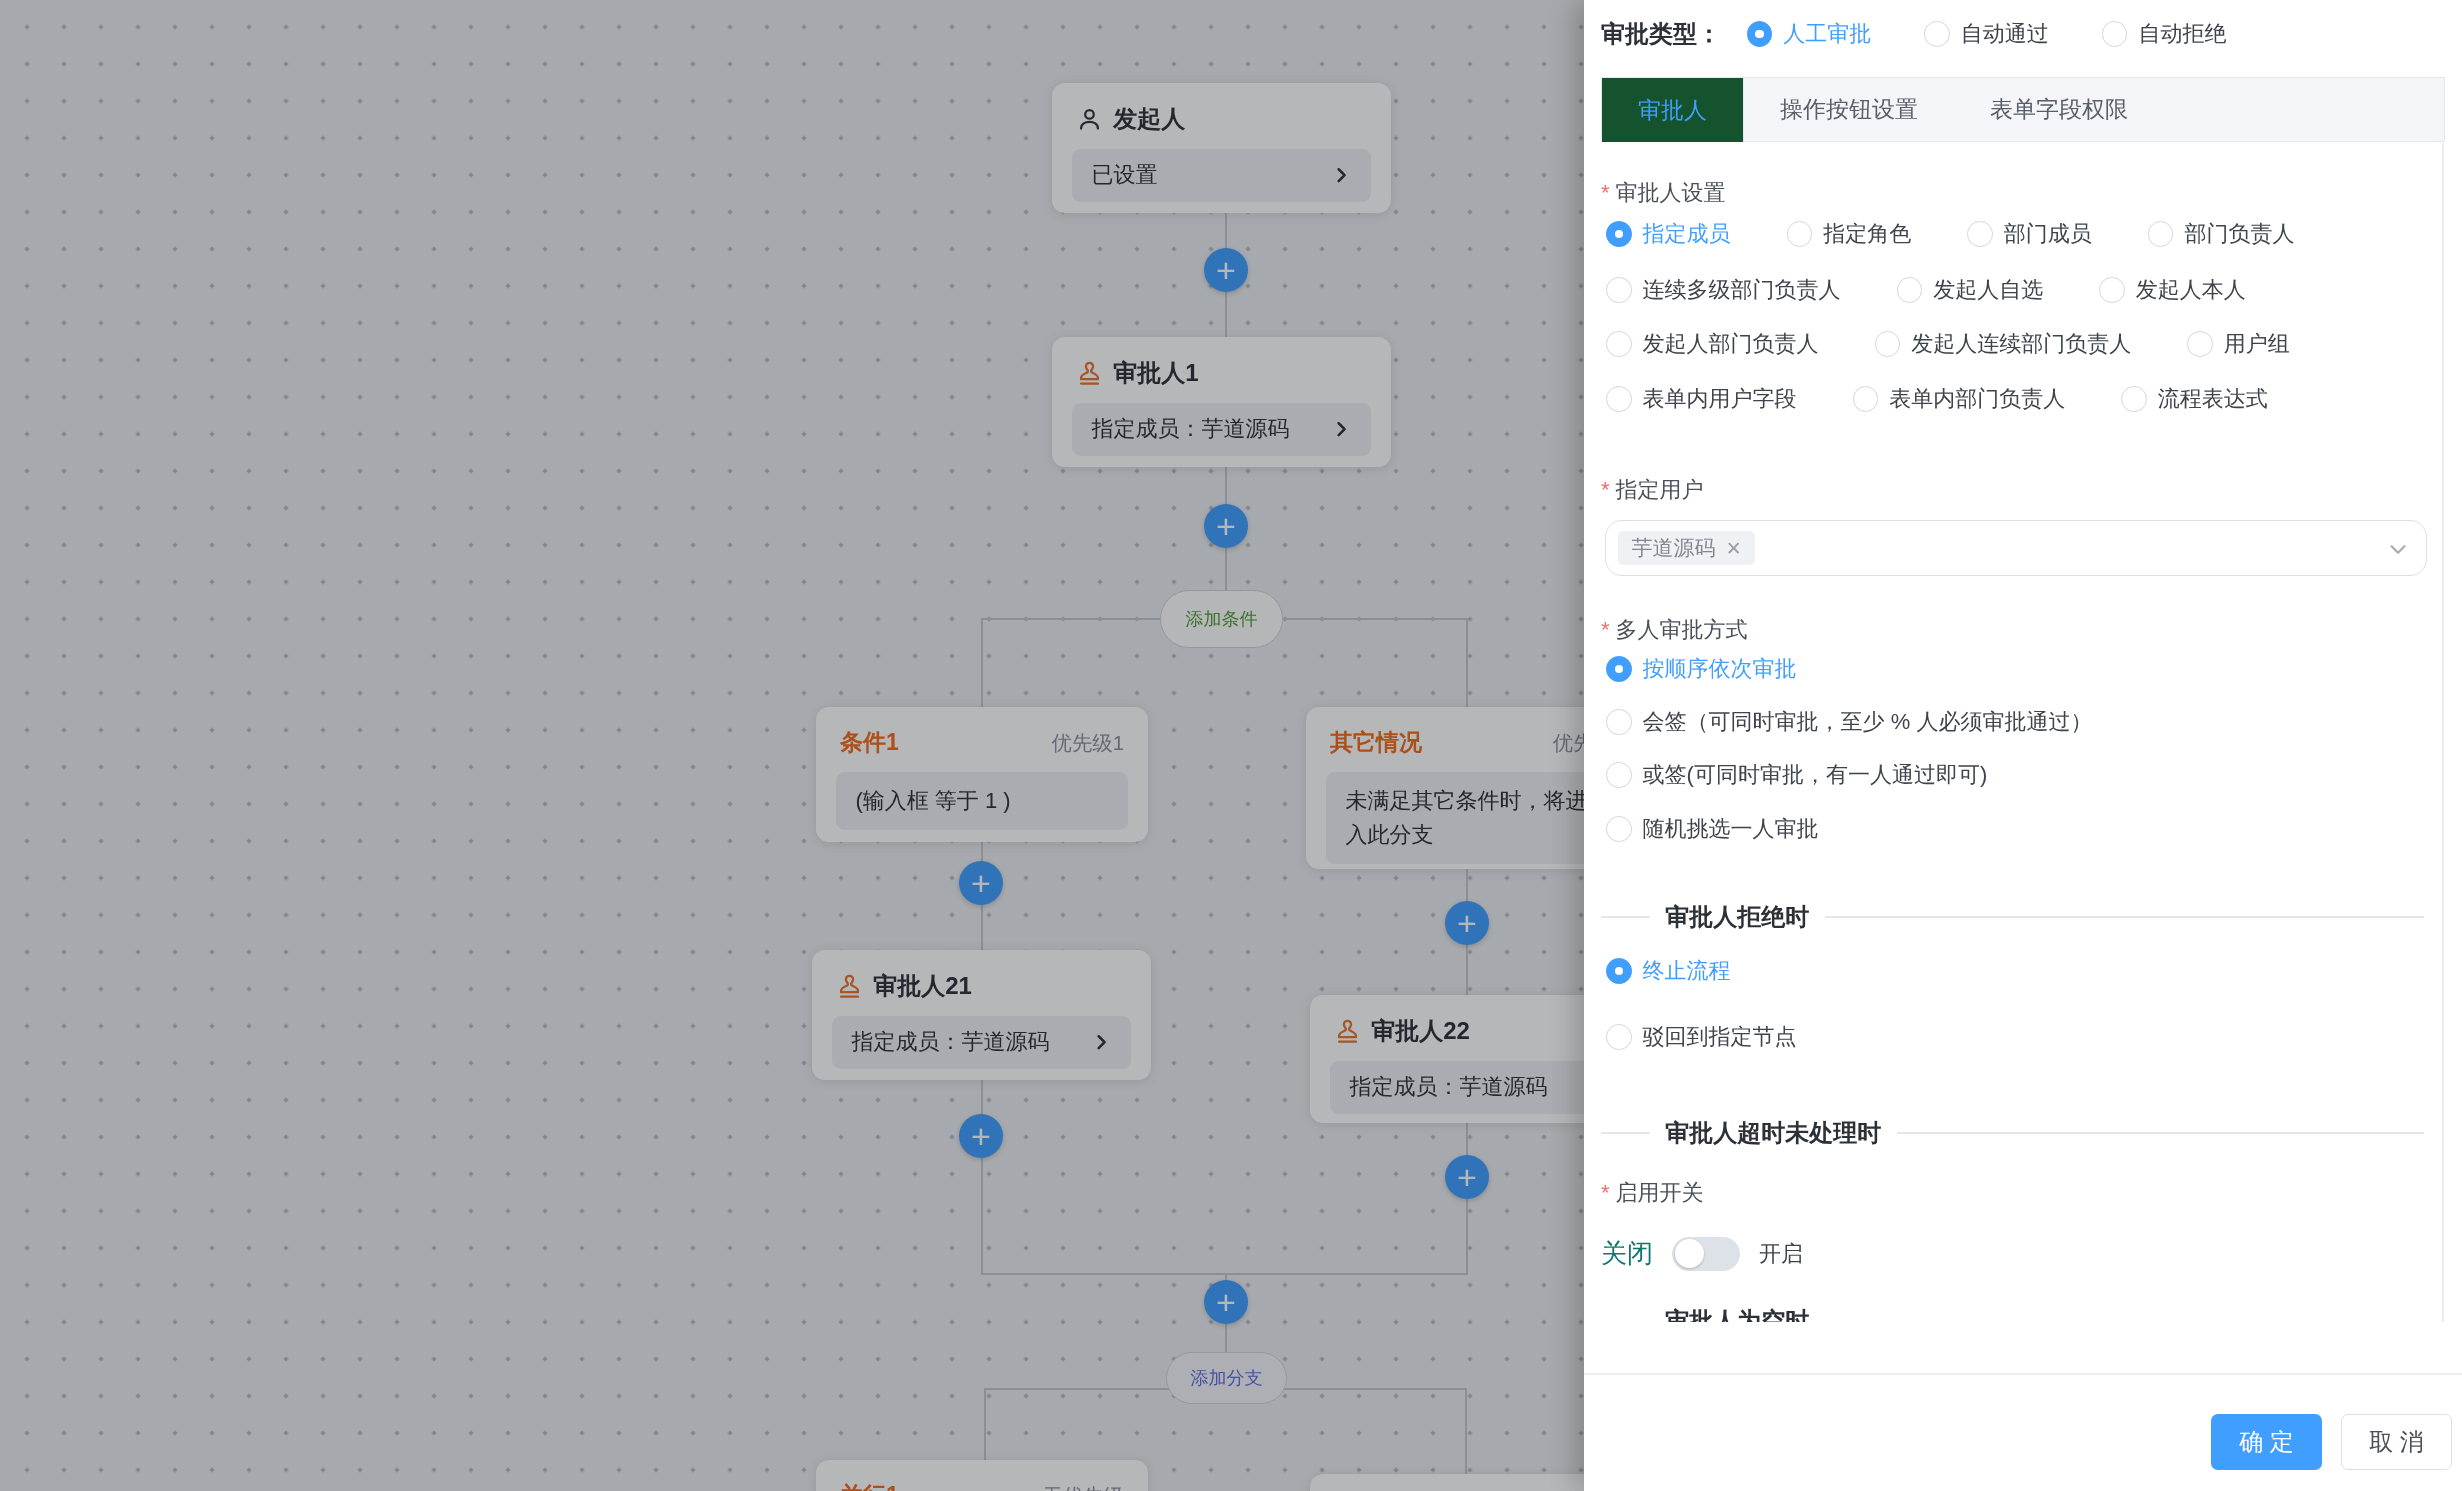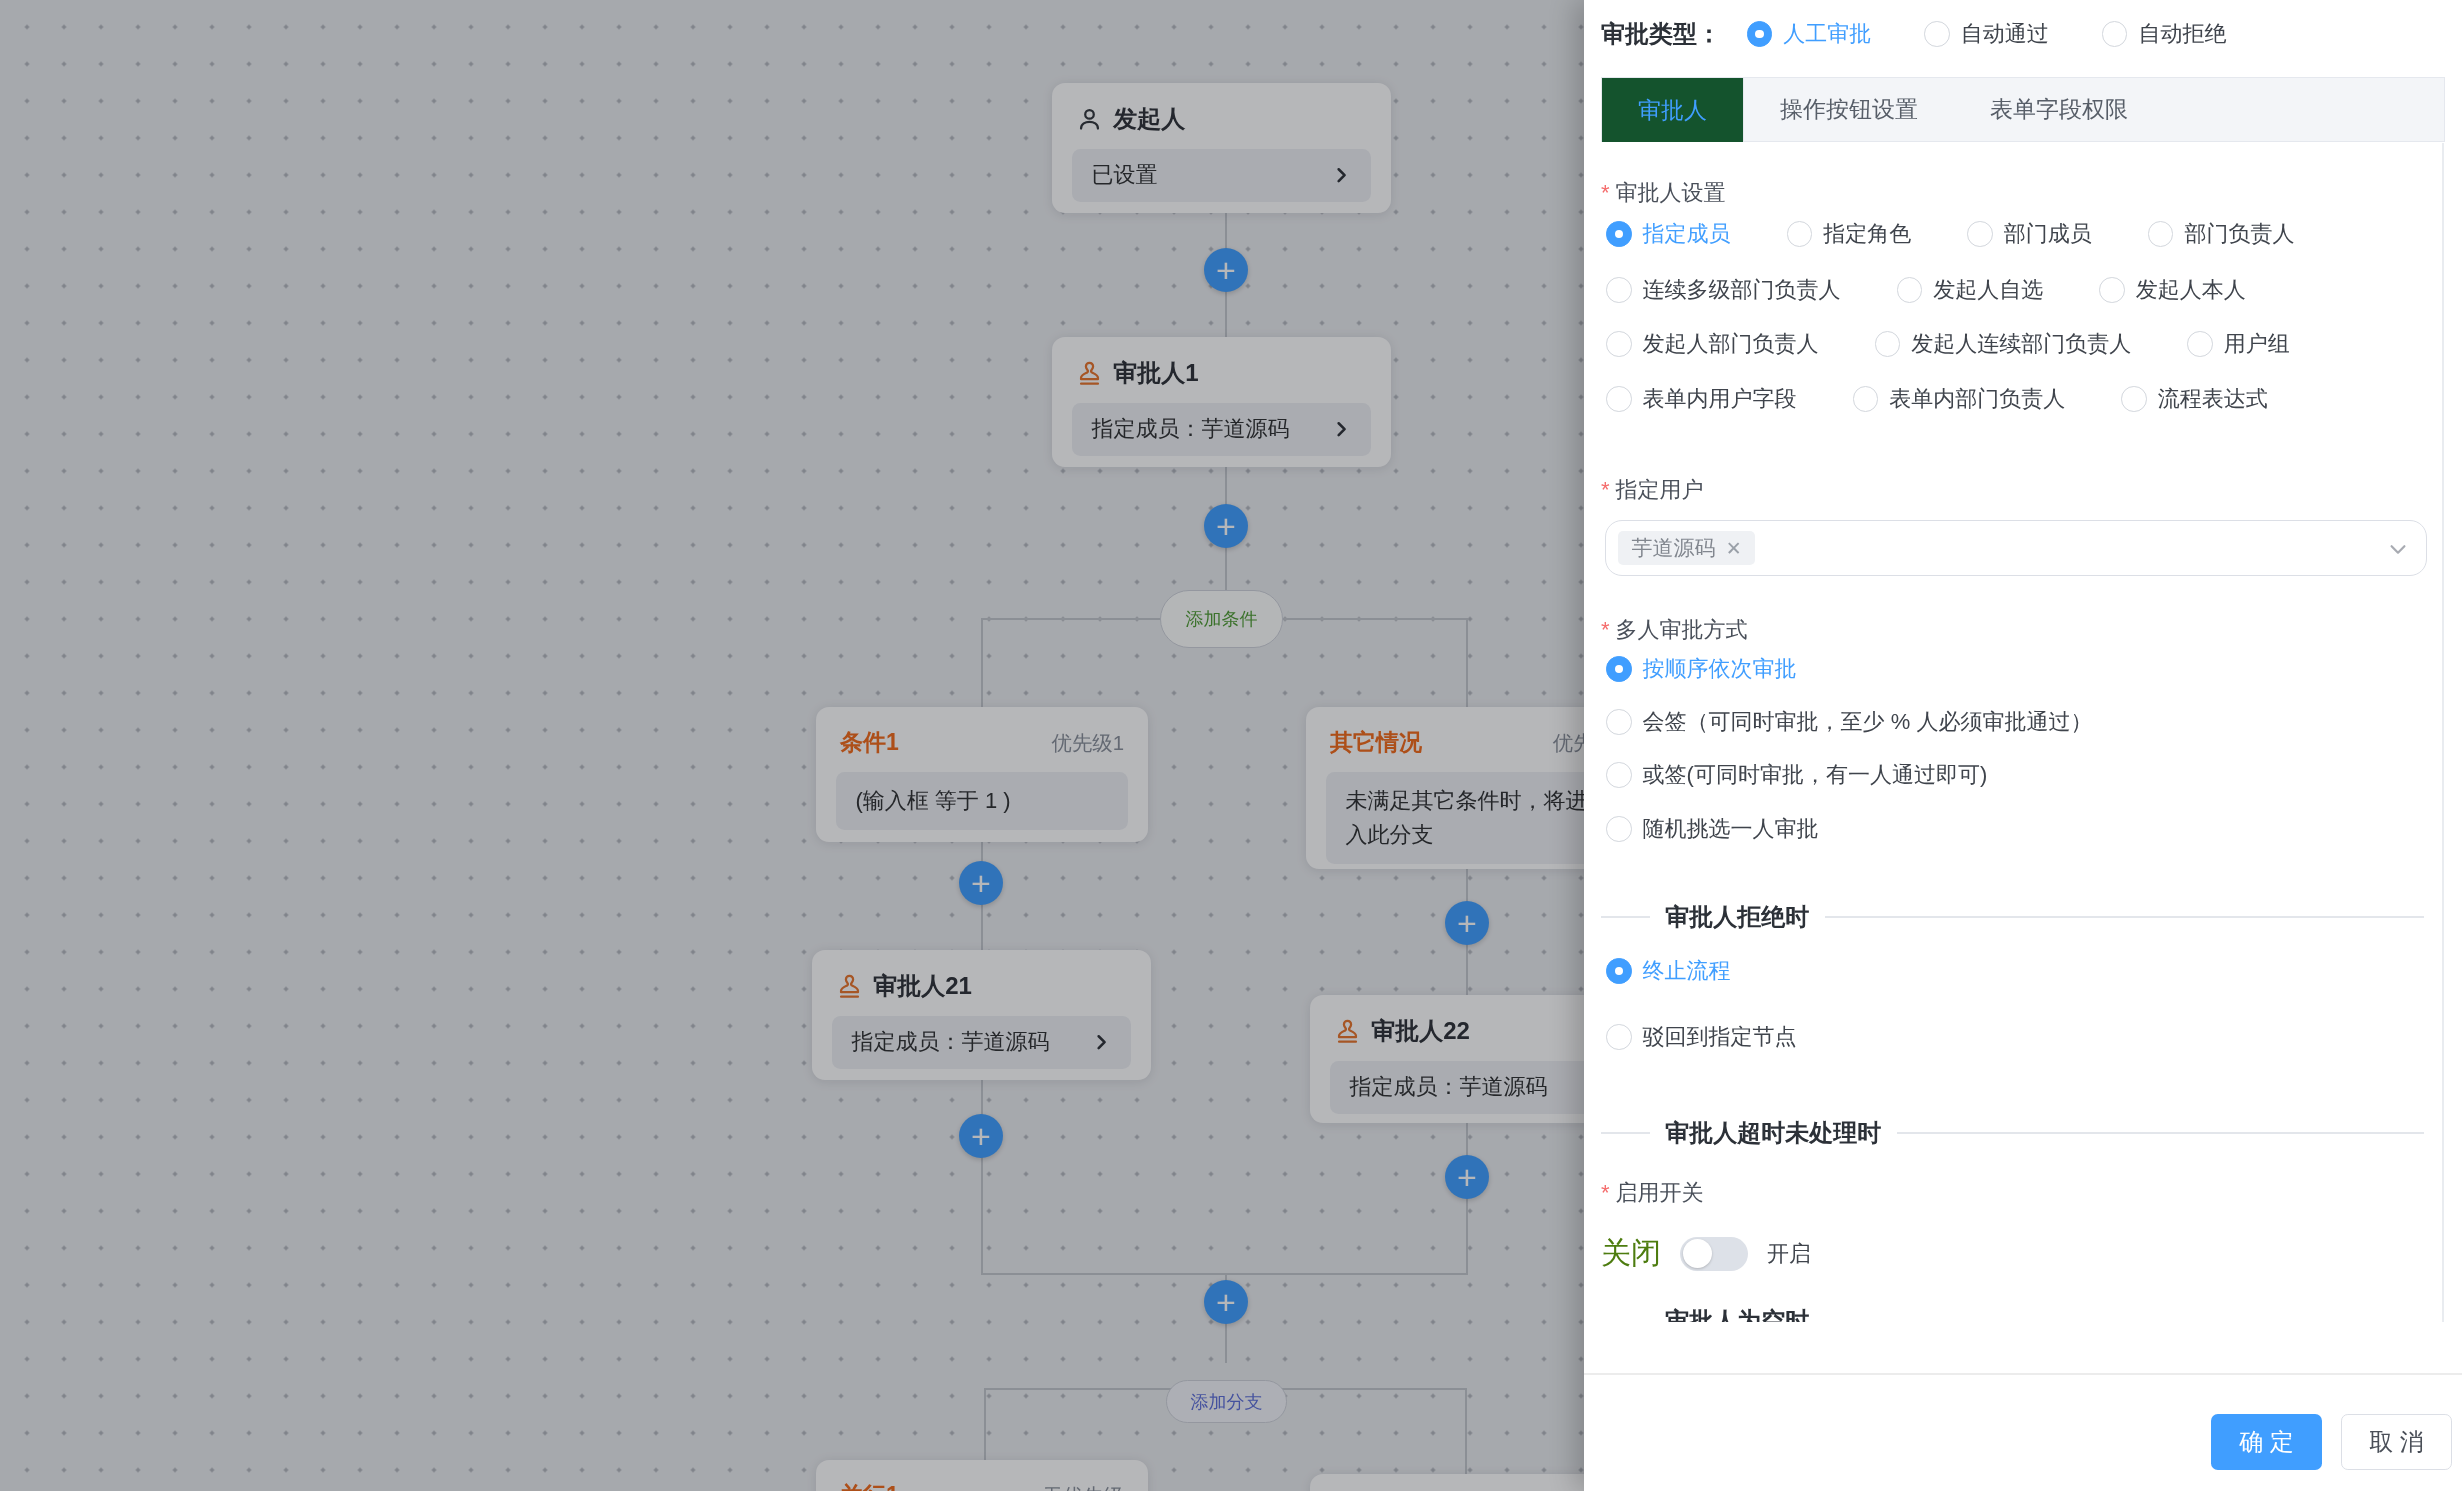--- a/index.html
+++ b/index.html
@@ -80,21 +80,21 @@
     border-radius:5.1px; height:34px; padding:0 13.6px; font-size:21px; color:#82878f; }
   .tag-close { font-size:19px; color:#9aa0a8; }
   .select-arrow { position:absolute; right:17px; top:17px; }
 
   .divider { position:absolute; left:17px; width:823px; height:34px; }
   .divider .line { position:absolute; left:0; right:0; top:16px; height:1.7px; background:#e3e6eb; }
   .divider .txt { position:absolute; left:49px; top:0; background:#fff; padding:0 15.3px;
     font-size:24px; font-weight:bold; color:#2c3138; line-height:34px; }
 
   .switch-row { position:absolute; left:17px; display:flex; align-items:center; gap:19px; height:37px; }
-  .switch-off-label { font-size:30px; color:#4d7c0f; }
+  .switch-off-label { font-size:26px; color:#0f766e; }
   .switch-on-label { font-size:22px; color:#3f444c; }
   .switch { width:68px; height:34px; border-radius:17px; background:#dde1e8; position:relative; }
   .switch .knob { position:absolute; left:2.6px; top:2.6px; width:29px; height:29px;
     border-radius:50%; background:#fff; box-shadow:0 0.9px 2.6px rgba(0,0,0,.2); }
 
   .footer-rule { position:absolute; left:0; top:1373px; width:878px; height:1.7px; background:#ececec; }
   .btn { position:absolute; top:1414px; width:111px; height:56px; border-radius:6.8px;
     display:flex; align-items:center; justify-content:center; font-size:24px; white-space:nowrap; }
   .btn-primary { left:627px; background:#409eff; color:#fff; }
   .btn-plain { left:757px; background:#fff; color:#4a4f58; border:1.3px solid #dcdfe6; }
@@ -200,21 +200,21 @@
       <span>审批人22</span>
     </div>
     <div class="node-body">
       <span class="grow">指定成员：芋道源码</span>
       <svg width="20.4" height="20.4" viewBox="0 0 24 24" fill="none" stroke="#2e3238" stroke-width="3" stroke-linecap="round" stroke-linejoin="round">
           <path d="M9 5l7 7-7 7"></path>
         </svg>
     </div>
   </div>
 
-  <div class="pill pill-branch" style="left:1166px;top:1380px;width:121px;height:43px;border-radius:31px;">
+  <div class="pill pill-branch" style="left:1166px;top:1352px;width:121px;height:52px;border-radius:31px;">
     <span>添加分支</span>
   </div>
 
   <div class="node" style="left:816px;top:1460px;width:332px;height:119px;">
     <div class="cond-head">
       <span class="cond-title">并行1</span>
       <span class="cond-priority">无优先级</span>
     </div>
   </div>
   <div class="node" style="left:1310px;top:1474px;width:332px;height:119px;">

